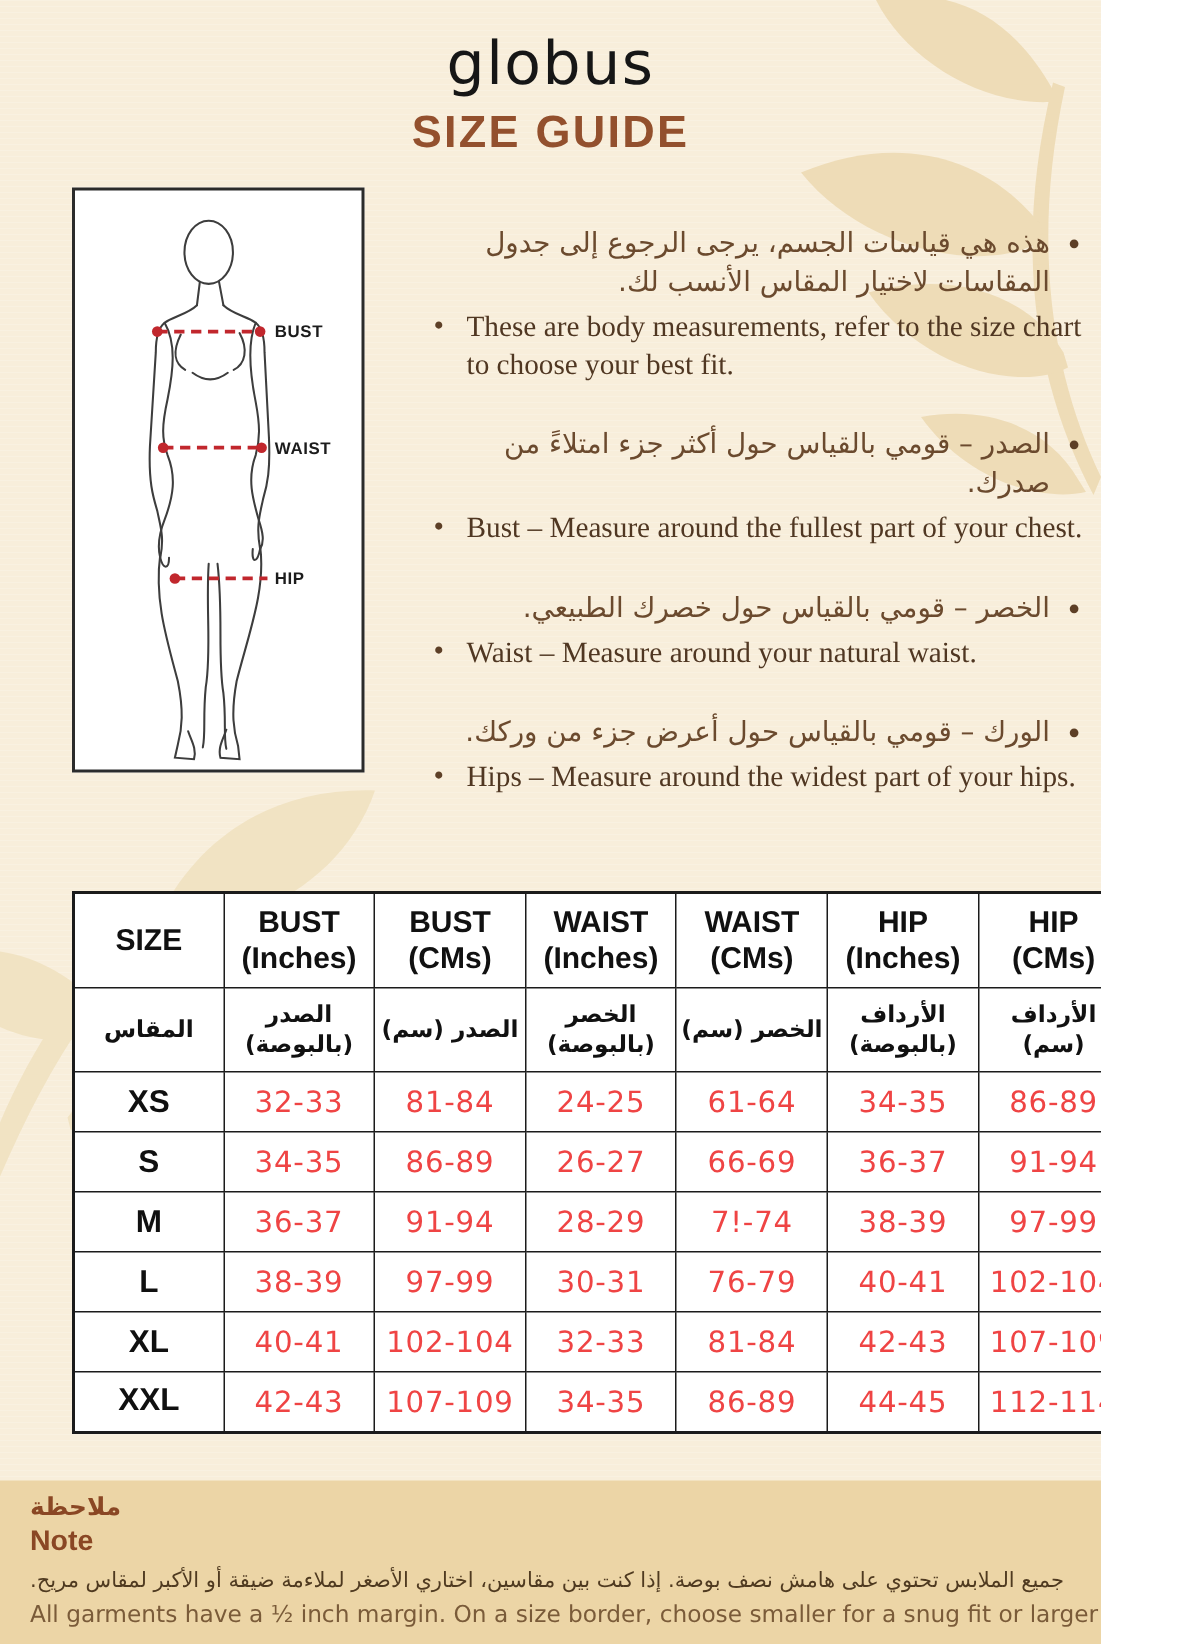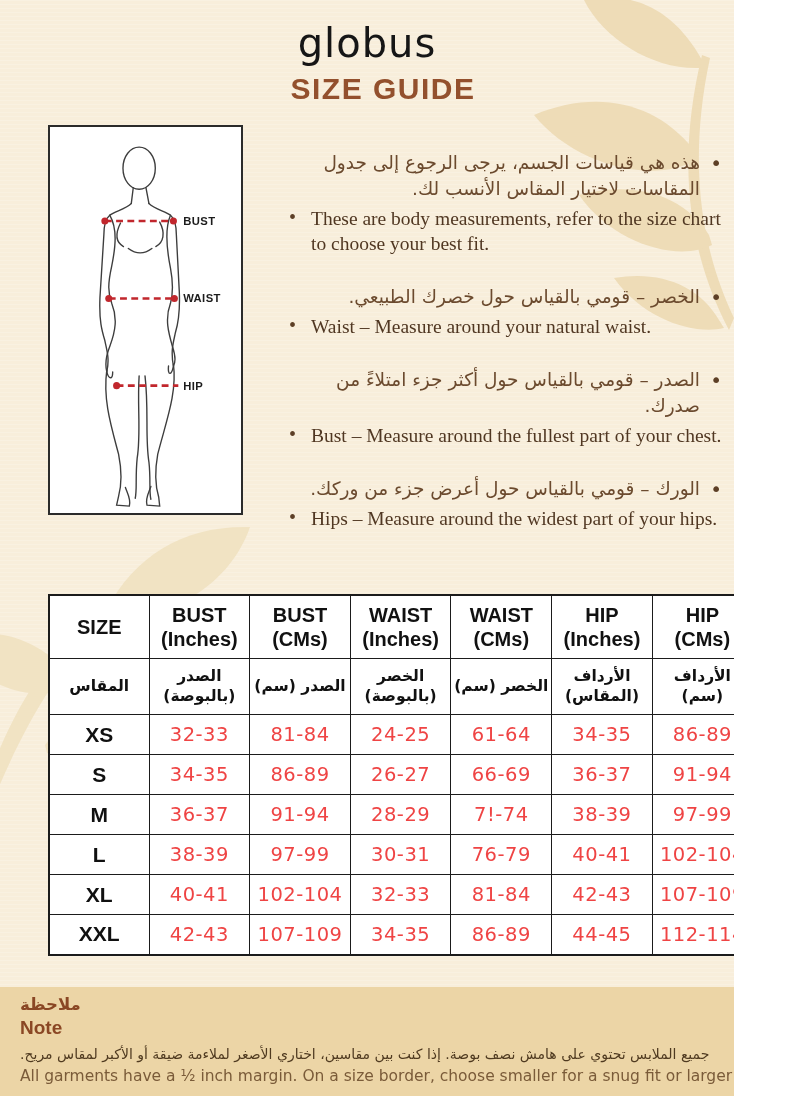--- a/index.html
+++ b/index.html
@@ -6,21 +6,21 @@
   .page{
     position:relative;width:734px;height:1096px;overflow:hidden;
     background:#f8eedb;
     background-image:repeating-linear-gradient(180deg, rgba(255,255,255,.18) 0 1px, rgba(0,0,0,0) 1px 4px);
     font-family:"Liberation Sans", sans-serif;color:#1b1b1b;
   }
   .decor{position:absolute;pointer-events:none;}
   .logo{position:absolute;top:20px;left:0;width:100%;text-align:center;
     font-family:"DejaVu Sans", sans-serif;font-size:40px;font-weight:400;
     letter-spacing:1px;color:#161616;}
-  .guide-title{position:absolute;top:72px;left:16px;width:100%;text-align:center;
+  .guide-title{position:absolute;top:72px;left:0;width:100%;text-align:center;
     font-size:30px;font-weight:700;letter-spacing:1.5px;color:#93502d;}
   .diagram{position:absolute;left:48px;top:125px;width:195px;height:390px;
     background:#ffffff;border:2px solid #2b2b2b;box-sizing:border-box;}
   .diagram svg{display:block;width:100%;height:100%;}
 
   .instructions{position:absolute;left:287px;top:150px;width:437px;}
   .instr-group{margin:0 0 28px 0;}
   .line{position:relative;margin:0;}
   .line-ar{direction:rtl;text-align:right;padding-right:24px;
     font-family:"DejaVu Sans", sans-serif;font-size:18.5px;line-height:26px;color:#6b4a2e;}
@@ -118,26 +118,26 @@
       </g>
     </svg>
   </div>
 
   <div class="instructions">
     <div class="instr-group">
       <p class="line line-ar">هذه هي قياسات الجسم، يرجى الرجوع إلى جدول المقاسات لاختيار المقاس الأنسب لك.</p>
       <p class="line line-en">These are body measurements, refer to the size chart to choose your best fit.</p>
     </div>
     <div class="instr-group">
+      <p class="line line-ar">الصدر – قومي بالقياس حول أكثر جزء امتلاءً من صدرك.</p>
+      <p class="line line-en">Bust – Measure around the fullest part of your chest.</p>
+    </div>
+    <div class="instr-group">
       <p class="line line-ar">الخصر – قومي بالقياس حول خصرك الطبيعي.</p>
       <p class="line line-en">Waist – Measure around your natural waist.</p>
-    </div>
-    <div class="instr-group">
-      <p class="line line-ar">الصدر – قومي بالقياس حول أكثر جزء امتلاءً من صدرك.</p>
-      <p class="line line-en">Bust – Measure around the fullest part of your chest.</p>
     </div>
     <div class="instr-group">
       <p class="line line-ar">الورك – قومي بالقياس حول أعرض جزء من وركك.</p>
       <p class="line line-en">Hips – Measure around the widest part of your hips.</p>
     </div>
   </div>
 
 
   <table class="size-chart">
     <colgroup>
@@ -158,21 +158,21 @@
         <th class="hdr-en"><span>WAIST</span><span class="h2">(CMs)</span></th>
         <th class="hdr-en"><span>HIP</span><span class="h2">(Inches)</span></th>
         <th class="hdr-en"><span>HIP</span><span class="h2">(CMs)</span></th>
       </tr>
       <tr>
         <th class="hdr-ar">المقاس</th>
         <th class="hdr-ar">الصدر (بالبوصة)</th>
         <th class="hdr-ar">الصدر (سم)</th>
         <th class="hdr-ar">الخصر (بالبوصة)</th>
         <th class="hdr-ar">الخصر (سم)</th>
-        <th class="hdr-ar">الأرداف (المقاس)</th>
+        <th class="hdr-ar">الأرداف (بالبوصة)</th>
         <th class="hdr-ar">الأرداف (سم)</th>
       </tr>
       <tr class="row-data">
         <td class="cell-size">XS</td>
         <td class="cell-val">32-33</td>
         <td class="cell-val">81-84</td>
         <td class="cell-val">24-25</td>
         <td class="cell-val">61-64</td>
         <td class="cell-val">34-35</td>
         <td class="cell-val">86-89</td>

